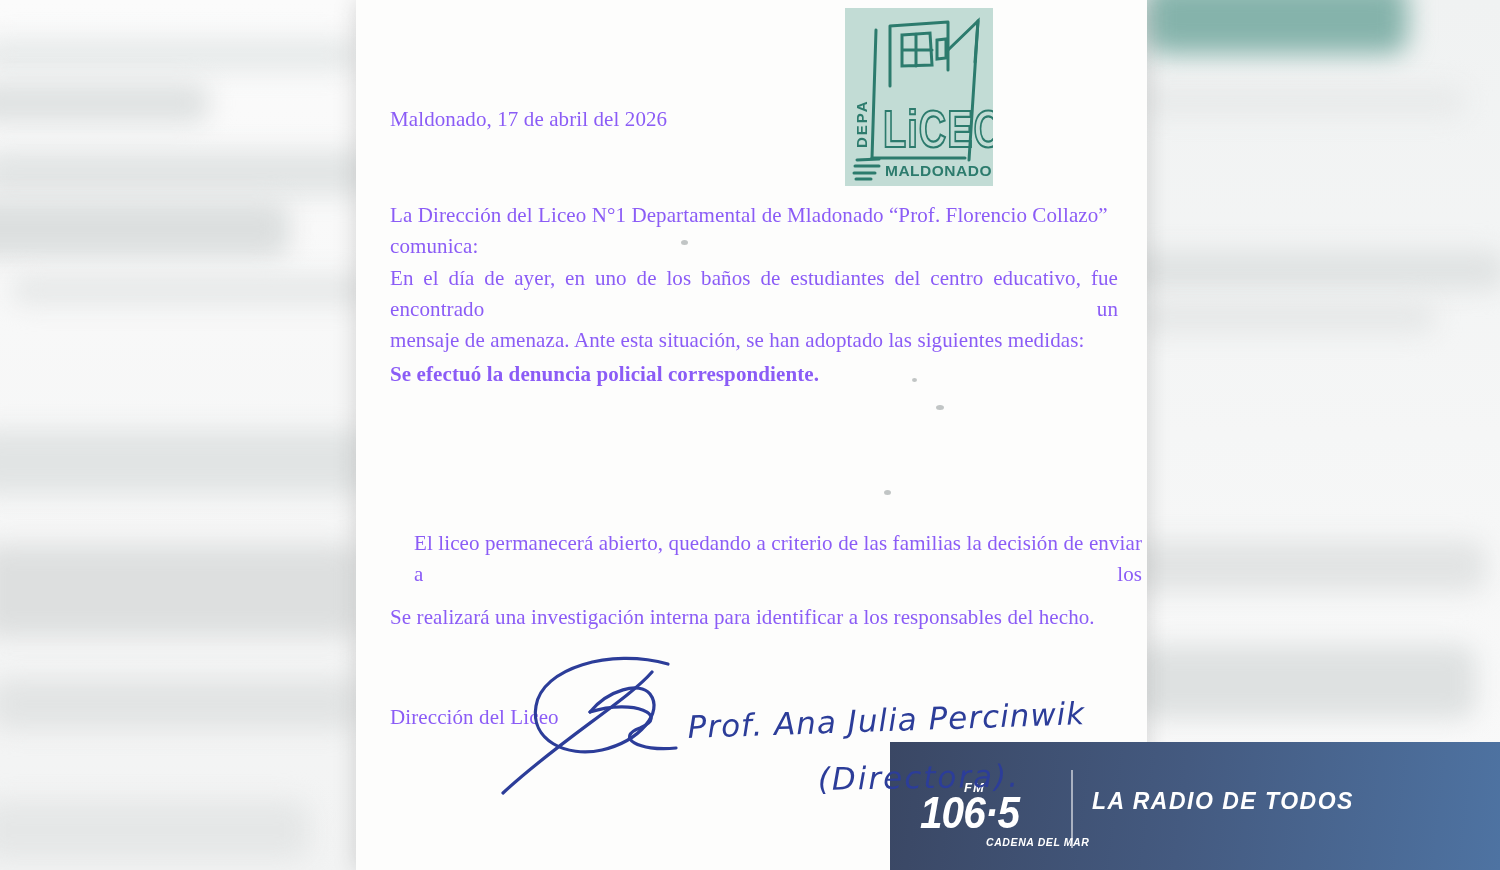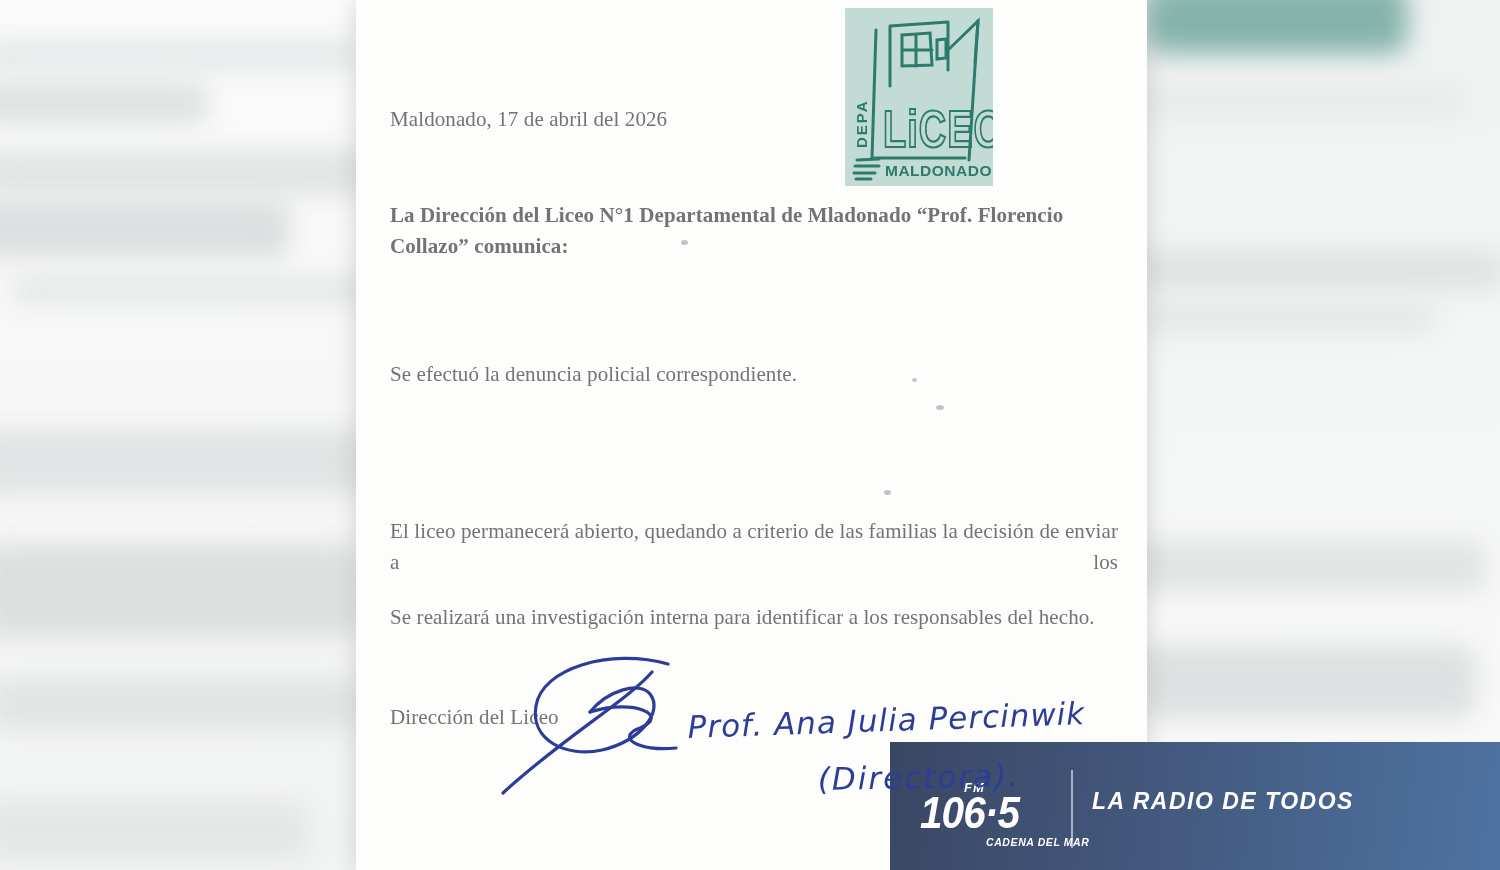--- a/index.html
+++ b/index.html
@@ -6,21 +6,21 @@
   .stage{position:relative;width:1500px;height:870px;overflow:hidden;
          background:#f4f5f5;font-family:"Liberation Serif",serif;}
   
   .bg-panel{position:absolute;top:0;height:870px;overflow:hidden;}
   .bg-left{left:0;width:356px;background:linear-gradient(180deg,#fbfbfb,#f2f3f3);}
   .bg-right{left:1146px;width:354px;background:linear-gradient(180deg,#f0f2f2,#fafafa);}
   .streak{position:absolute;border-radius:18px;filter:blur(12px);}
   
   .doc{position:absolute;left:356px;top:0;width:791px;height:870px;
        background:#fdfdfc;box-shadow:0 0 22px rgba(40,40,40,.18);}
-  .bodytext{position:absolute;left:34px;width:728px;font-size:21px;color:#737373;
+  .bodytext{position:absolute;left:34px;width:728px;font-size:21px;color:#8b5cf6;
             line-height:31px;letter-spacing:.1px;}
   .just{text-align:justify;text-align-last:justify;}
   .speck{position:absolute;background:#9aa0a0;border-radius:50%;opacity:.6;}
   
   .stamp-top{position:absolute;left:489px;top:8px;}
   
   .sig-layer{position:absolute;left:480px;top:640px;z-index:6;}
   
   .stamp-bottom{position:absolute;left:575px;top:796px;display:flex;align-items:center;
                 gap:7px;transform:rotate(-3deg);color:#2d2d2d;
@@ -85,27 +85,31 @@
         <path d="M103 42 L133 13 L130 54"></path>
         <path d="M133 13 L124 152"></path>
         <path d="M27 150 L120 150"></path>
         <path d="M12 152 L34 151 M10 158 L34 158 M9 165 L30 165 M11 171 L26 171"></path>
       </g>
       <text x="38" y="101" transform="scale(1,1.38)" font-family="Liberation Sans, sans-serif" font-size="38" font-weight="bold" fill="none" stroke="#2c7b6d" stroke-width="1.6" letter-spacing="1">LiCEO</text>
       <text x="22" y="140" transform="rotate(-90 22 140)" font-family="Liberation Sans, sans-serif" font-size="15" font-weight="bold" fill="#2c7b6d" letter-spacing="2">DEPA</text>
       <text x="40" y="168" font-family="Liberation Sans, sans-serif" font-size="15.5" font-weight="bold" fill="#2c7b6d" letter-spacing="0.5">MALDONADO</text>
     </svg>
 
-    <div class="bodytext" style="top:200px;font-weight:bold;">
+    <div class="bodytext" style="top:200px;">
       <div>La Dirección del Liceo N°1 Departamental de Mladonado “Prof. Florencio Collazo” comunica:</div>
     </div>
-    <div class="bodytext" style="top:359px;">
+    <div class="bodytext" style="top:263px;">
+      <div class="just">En el día de ayer, en uno de los baños de estudiantes del centro educativo, fue encontrado un</div>
+      <div>mensaje de amenaza. Ante esta situación, se han adoptado las siguientes medidas:</div>
+    </div>
+    <div class="bodytext" style="top:359px;font-weight:bold;">
       <div>Se efectuó la denuncia policial correspondiente.</div>
     </div>
-    <div class="bodytext" style="top:516px;">
+    <div class="bodytext" style="top:528px;margin-left:24px;">
       <div class="just">El liceo permanecerá abierto, quedando a criterio de las familias la decisión de enviar a los</div>
     </div>
     <div class="bodytext" style="top:602px;">
       <div>Se realizará una investigación interna para identificar a los responsables del hecho.</div>
     </div>
 
     <div class="bodytext" style="top:702px;width:260px;">Dirección del Liceo</div>
 
     <div class="speck" style="left:325px;top:240px;width:7px;height:5px;"></div>
     <div class="speck" style="left:556px;top:378px;width:5px;height:4px;"></div>

